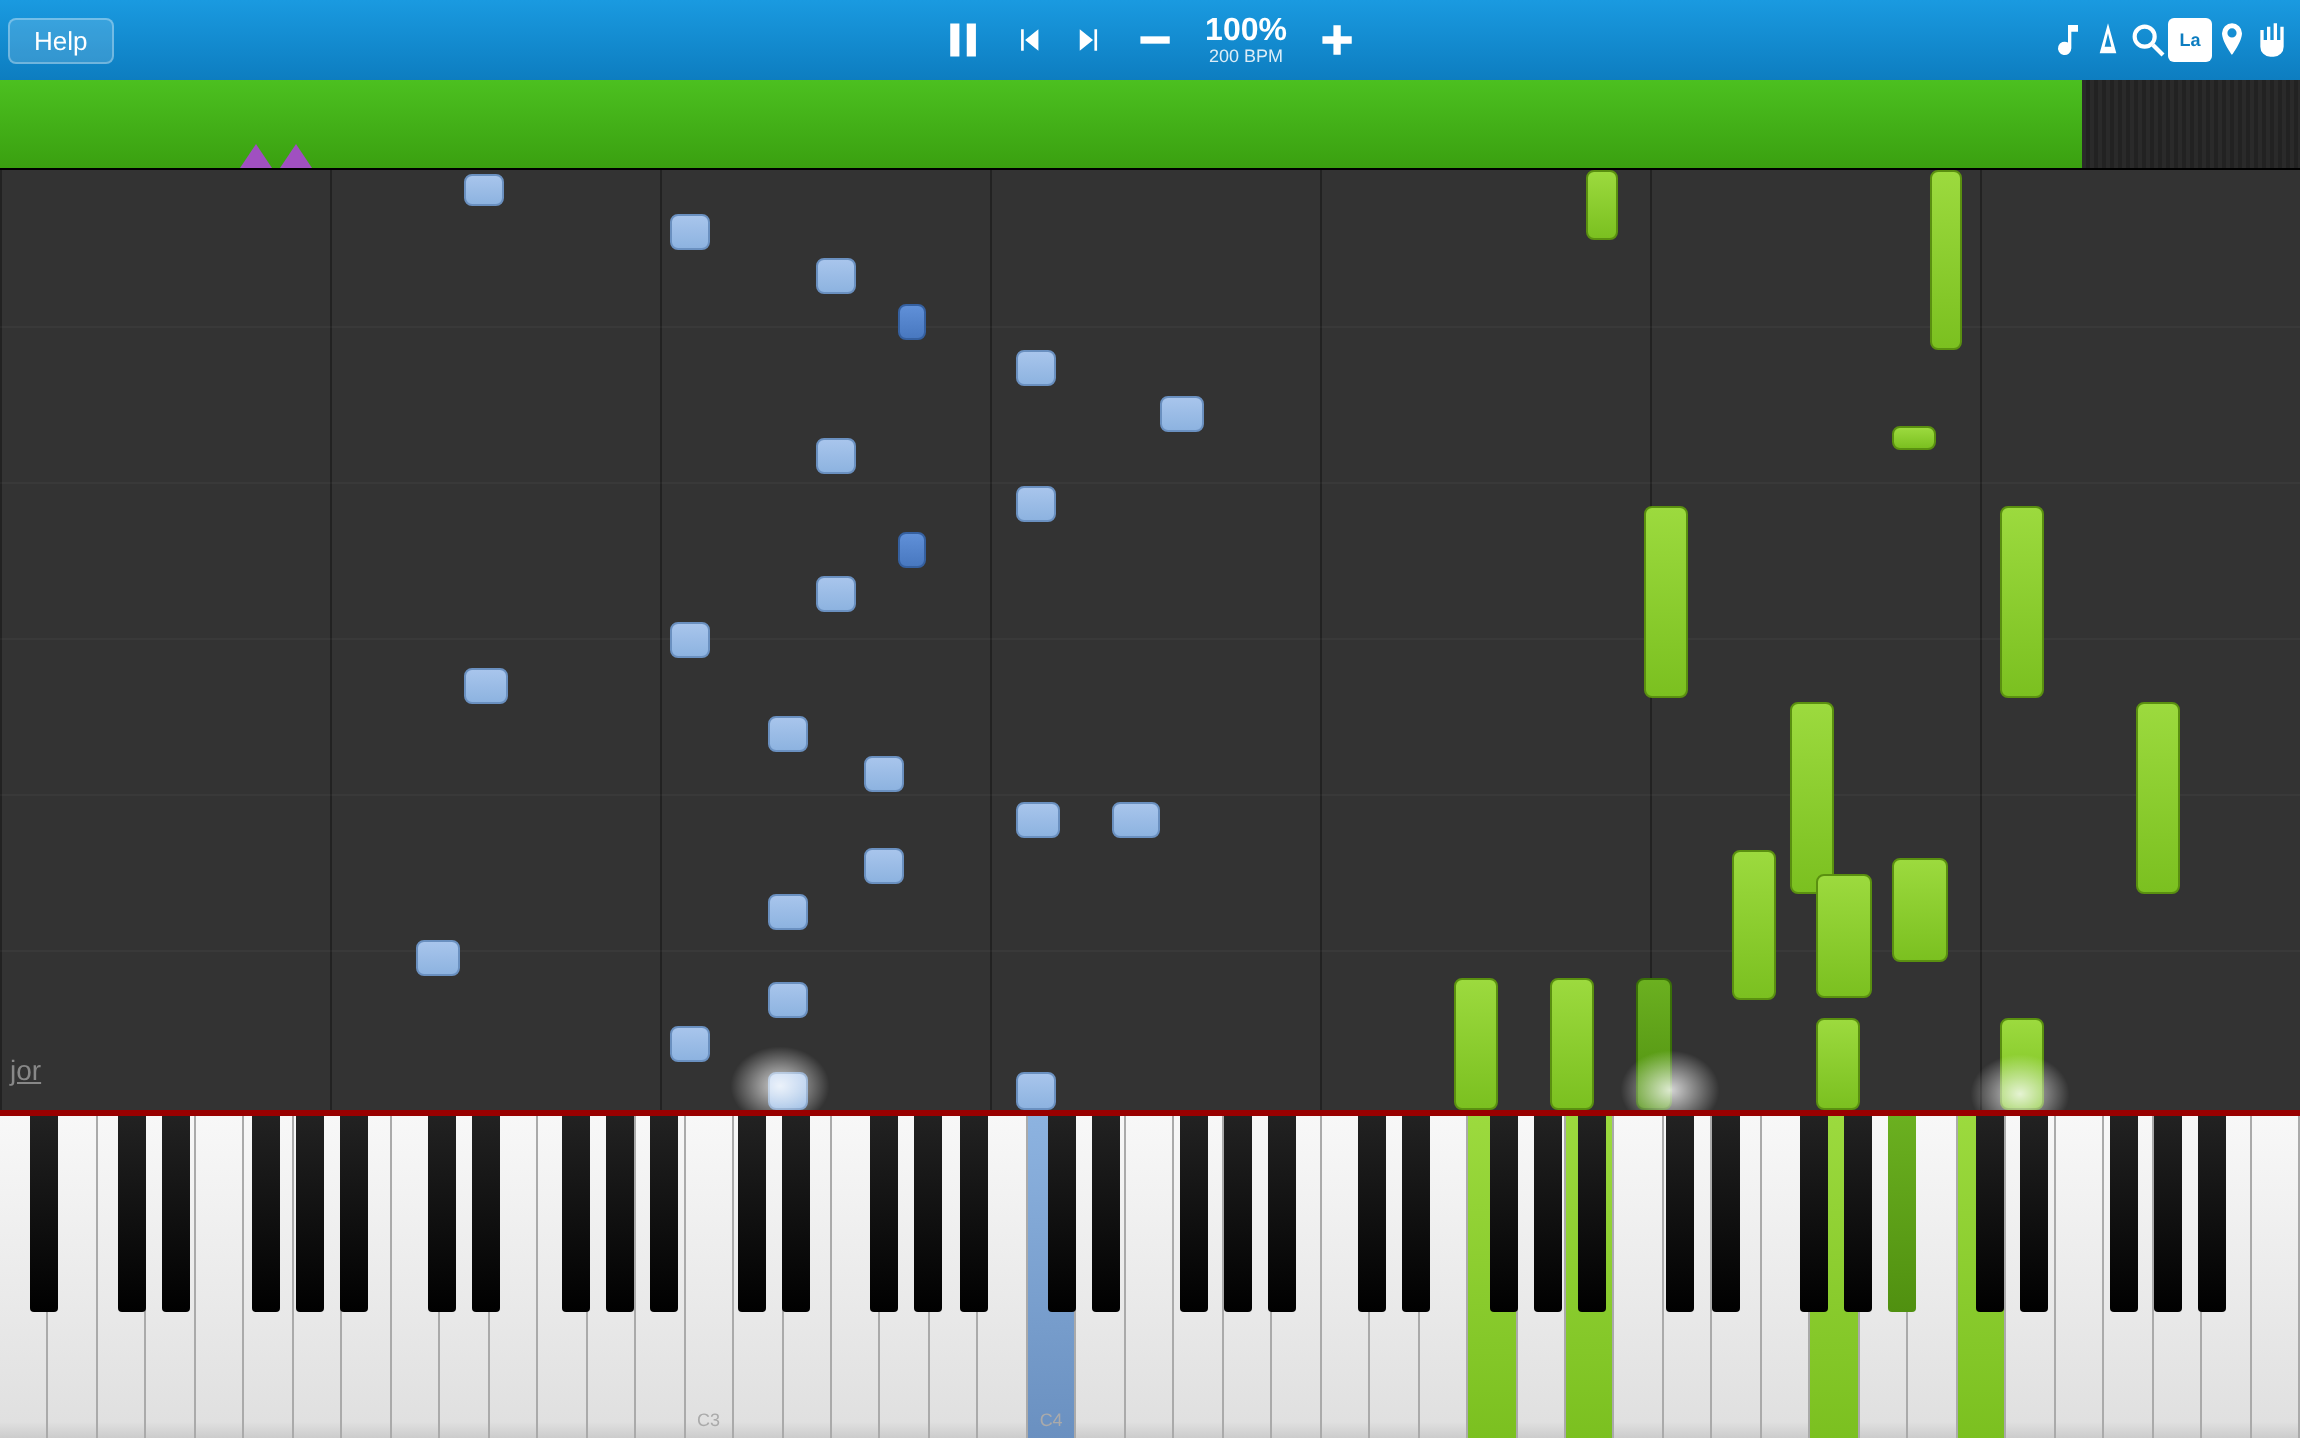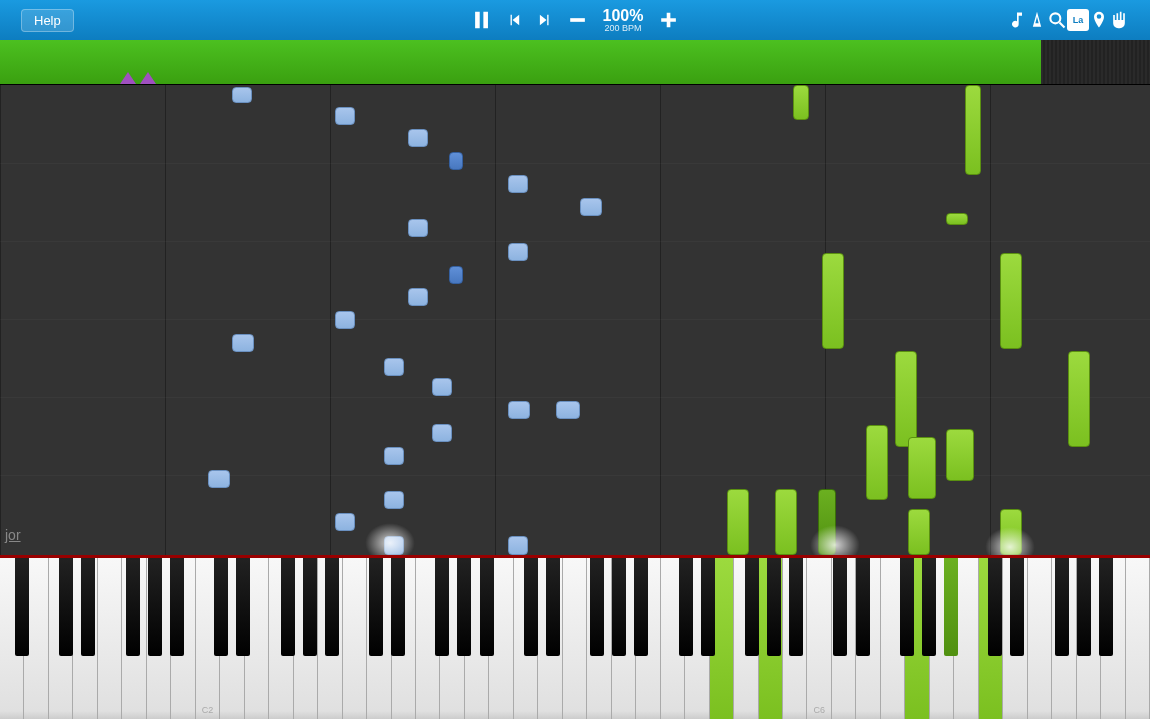--- a/index.html
+++ b/index.html
@@ -1,18 +1,18 @@
 <!DOCTYPE html>
 <html><head>
 <meta charset="utf-8">
 <style>
 * { margin: 0; padding: 0; box-sizing: border-box; }
 body { width: 1150px; height: 719px; overflow: hidden; font-family: Arial, sans-serif; background: #000; position: relative; }
 
-.toolbar { height: 40px; background: linear-gradient(to bottom, #1a9ae0, #0d7dc0); display: flex; align-items: center; padding: 0 21px; position: relative; }
+.toolbar { height: 40px; background: linear-gradient(to bottom, #1a9ae0, #0d7dc0); display: flex; align-items: center; padding: 0 4px; position: relative; }
 .help-btn { background: rgba(255,255,255,0.15); color: #fff; border: 1px solid rgba(255,255,255,0.3); border-radius: 4px; padding: 3px 12px; font-size: 13px; cursor: pointer; }
 .center-controls { position: absolute; left: 50%; transform: translateX(-50%); display: flex; align-items: center; gap: 14px; }
 .ctrl-btn { width: 22px; height: 22px; fill: #fff; cursor: pointer; }
 .tempo-display { color: #fff; text-align: center; line-height: 1; cursor: pointer; }
 .tempo-pct { font-size: 16px; font-weight: bold; }
 .tempo-bpm { font-size: 9px; opacity: 0.85; }
 .right-controls { margin-left: auto; display: flex; align-items: center; }
 .right-controls svg { width: 20px; height: 20px; fill: #fff; cursor: pointer; }
 .label-btn { width: 22px; height: 22px; background: #fff; color: #0d7dc0; font-size: 9px; font-weight: bold; border-radius: 3px; display: flex; align-items: center; justify-content: center; cursor: pointer; }
 
@@ -156,50 +156,50 @@
 
 <div class="keyboard" id="keyboard">
     <div class="white-key"></div>
     <div class="white-key"></div>
     <div class="white-key"></div>
     <div class="white-key"></div>
     <div class="white-key"></div>
     <div class="white-key"></div>
     <div class="white-key"></div>
     <div class="white-key"></div>
+    <div class="white-key"></div>
+    <div class="white-key"></div>
+    <div class="white-key"></div>
+    <div class="white-key"></div>
+    <div class="white-key"></div>
+    <div class="white-key"></div>
     <div class="white-key">
-      <div class="oct-label">C2</div>
-    </div>
-    <div class="white-key"></div>
-    <div class="white-key"></div>
-    <div class="white-key"></div>
-    <div class="white-key"></div>
-    <div class="white-key"></div>
-    <div class="white-key"></div>
-    <div class="white-key"></div>
-    <div class="white-key"></div>
-    <div class="white-key"></div>
-    <div class="white-key"></div>
-    <div class="white-key"></div>
-    <div class="white-key"></div>
-    <div class="white-key"></div>
-    <div class="white-key"></div>
-    <div class="white-key"></div>
-    <div class="white-key"></div>
-    <div class="white-key"></div>
-    <div class="white-key"></div>
-    <div class="white-key"></div>
-    <div class="white-key"></div>
-    <div class="white-key pressed-green"></div>
-    <div class="white-key"></div>
-    <div class="white-key pressed-green"></div>
-    <div class="white-key"></div>
-    <div class="white-key">
-      <div class="oct-label">C6</div>
-    </div>
+      <div class="oct-label">C3</div>
+    </div>
+    <div class="white-key"></div>
+    <div class="white-key"></div>
+    <div class="white-key"></div>
+    <div class="white-key"></div>
+    <div class="white-key"></div>
+    <div class="white-key"></div>
+    <div class="white-key pressed-blue">
+      <div class="oct-label">C4</div>
+    </div>
+    <div class="white-key"></div>
+    <div class="white-key"></div>
+    <div class="white-key"></div>
+    <div class="white-key"></div>
+    <div class="white-key"></div>
+    <div class="white-key"></div>
+    <div class="white-key"></div>
+    <div class="white-key"></div>
+    <div class="white-key pressed-green"></div>
+    <div class="white-key"></div>
+    <div class="white-key pressed-green"></div>
+    <div class="white-key"></div>
     <div class="white-key"></div>
     <div class="white-key"></div>
     <div class="white-key"></div>
     <div class="white-key pressed-green"></div>
     <div class="white-key"></div>
     <div class="white-key"></div>
     <div class="white-key pressed-green"></div>
     <div class="white-key"></div>
     <div class="white-key"></div>
     <div class="white-key"></div>

